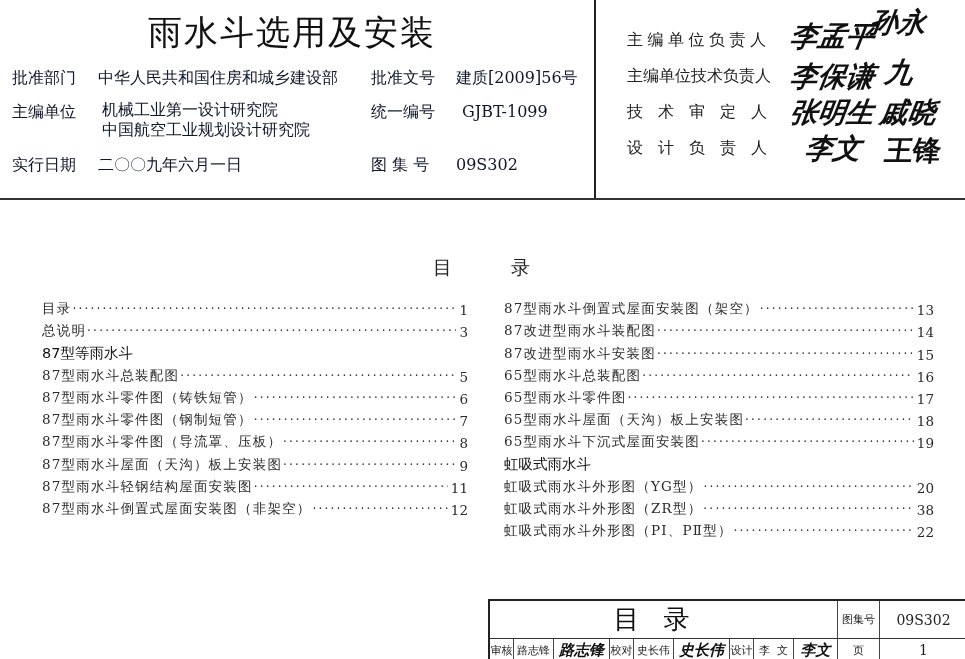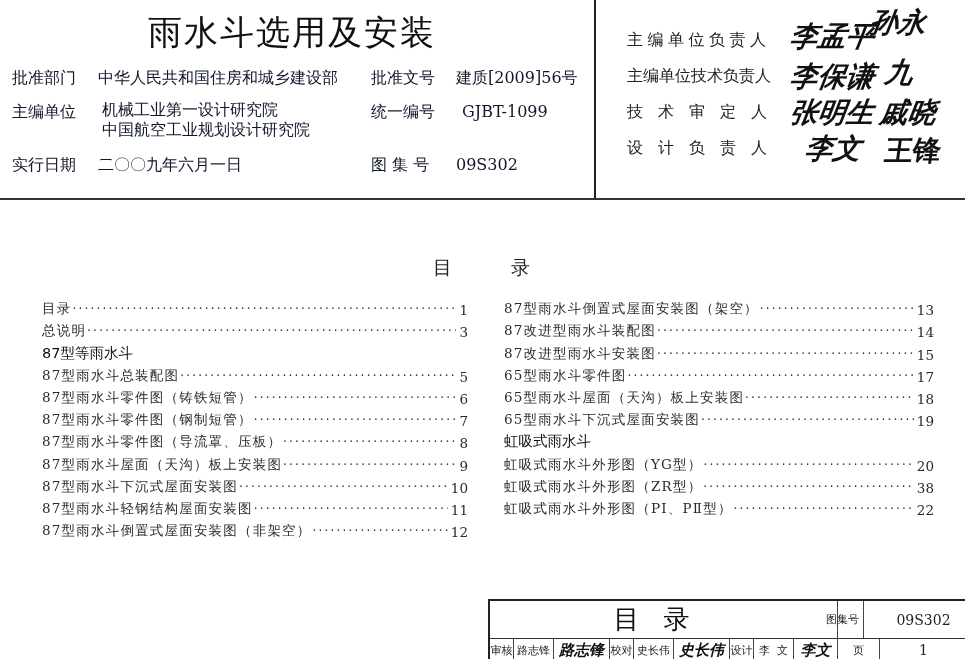--- a/index.html
+++ b/index.html
@@ -130,25 +130,20 @@
       <span class="t">87型雨水斗零件图（导流罩、压板）</span>
       <span class="dots"></span>
       <span class="p">8</span>
     </div>
   <div class="toc-entry">
       <span class="t">87型雨水斗屋面（天沟）板上安装图</span>
       <span class="dots"></span>
       <span class="p">9</span>
     </div>
   <div class="toc-entry">
-      <span class="t">87型雨水斗下沉式屋面安装图</span>
-      <span class="dots"></span>
-      <span class="p">10</span>
-    </div>
-  <div class="toc-entry">
       <span class="t">87型雨水斗轻钢结构屋面安装图</span>
       <span class="dots"></span>
       <span class="p">11</span>
     </div>
   <div class="toc-entry">
       <span class="t">87型雨水斗倒置式屋面安装图（非架空）</span>
       <span class="dots"></span>
       <span class="p">12</span>
     </div>
 </div>
@@ -161,20 +156,25 @@
     </div>
   <div class="toc-entry">
       <span class="t">87改进型雨水斗装配图</span>
       <span class="dots"></span>
       <span class="p">14</span>
     </div>
   <div class="toc-entry">
       <span class="t">87改进型雨水斗安装图</span>
       <span class="dots"></span>
       <span class="p">15</span>
+    </div>
+  <div class="toc-entry">
+      <span class="t">65型雨水斗总装配图</span>
+      <span class="dots"></span>
+      <span class="p">16</span>
     </div>
   <div class="toc-entry">
       <span class="t">65型雨水斗零件图</span>
       <span class="dots"></span>
       <span class="p">17</span>
     </div>
   <div class="toc-entry">
       <span class="t">65型雨水斗屋面（天沟）板上安装图</span>
       <span class="dots"></span>
       <span class="p">18</span>
@@ -198,21 +198,21 @@
   <div class="toc-entry">
       <span class="t">虹吸式雨水斗外形图（PⅠ、PⅡ型）</span>
       <span class="dots"></span>
       <span class="p">22</span>
     </div>
 </div>
 
 <div class="abs tb">
   <div class="tb-row1">
     <div class="tb-cell tb-title" style="left:0; width:348px;">目录</div>
-    <div class="tb-cell tb-small" style="left:332px; width:42px;text-align:center;">图集号</div>
+    <div class="tb-cell tb-small" style="left:348px; width:42px;text-align:center;">图集号</div>
     <div class="tb-cell tb-val" style="left:390px; width:87px; border-right:none;">09S302</div>
   </div>
   <div class="tb-row2">
     <div class="tb-cell tb-small" style="left:0; width:24px;">审核</div>
     <div class="tb-cell tb-small" style="left:24px; width:40px;">路志锋</div>
     <div class="tb-cell tb-sig" style="left:64px; width:56px;">路志锋</div>
     <div class="tb-cell tb-small" style="left:120px; width:24px;">校对</div>
     <div class="tb-cell tb-small" style="left:144px; width:40px;">史长伟</div>
     <div class="tb-cell tb-sig" style="left:184px; width:56px;">史长伟</div>
     <div class="tb-cell tb-small" style="left:240px; width:24px;">设计</div>

